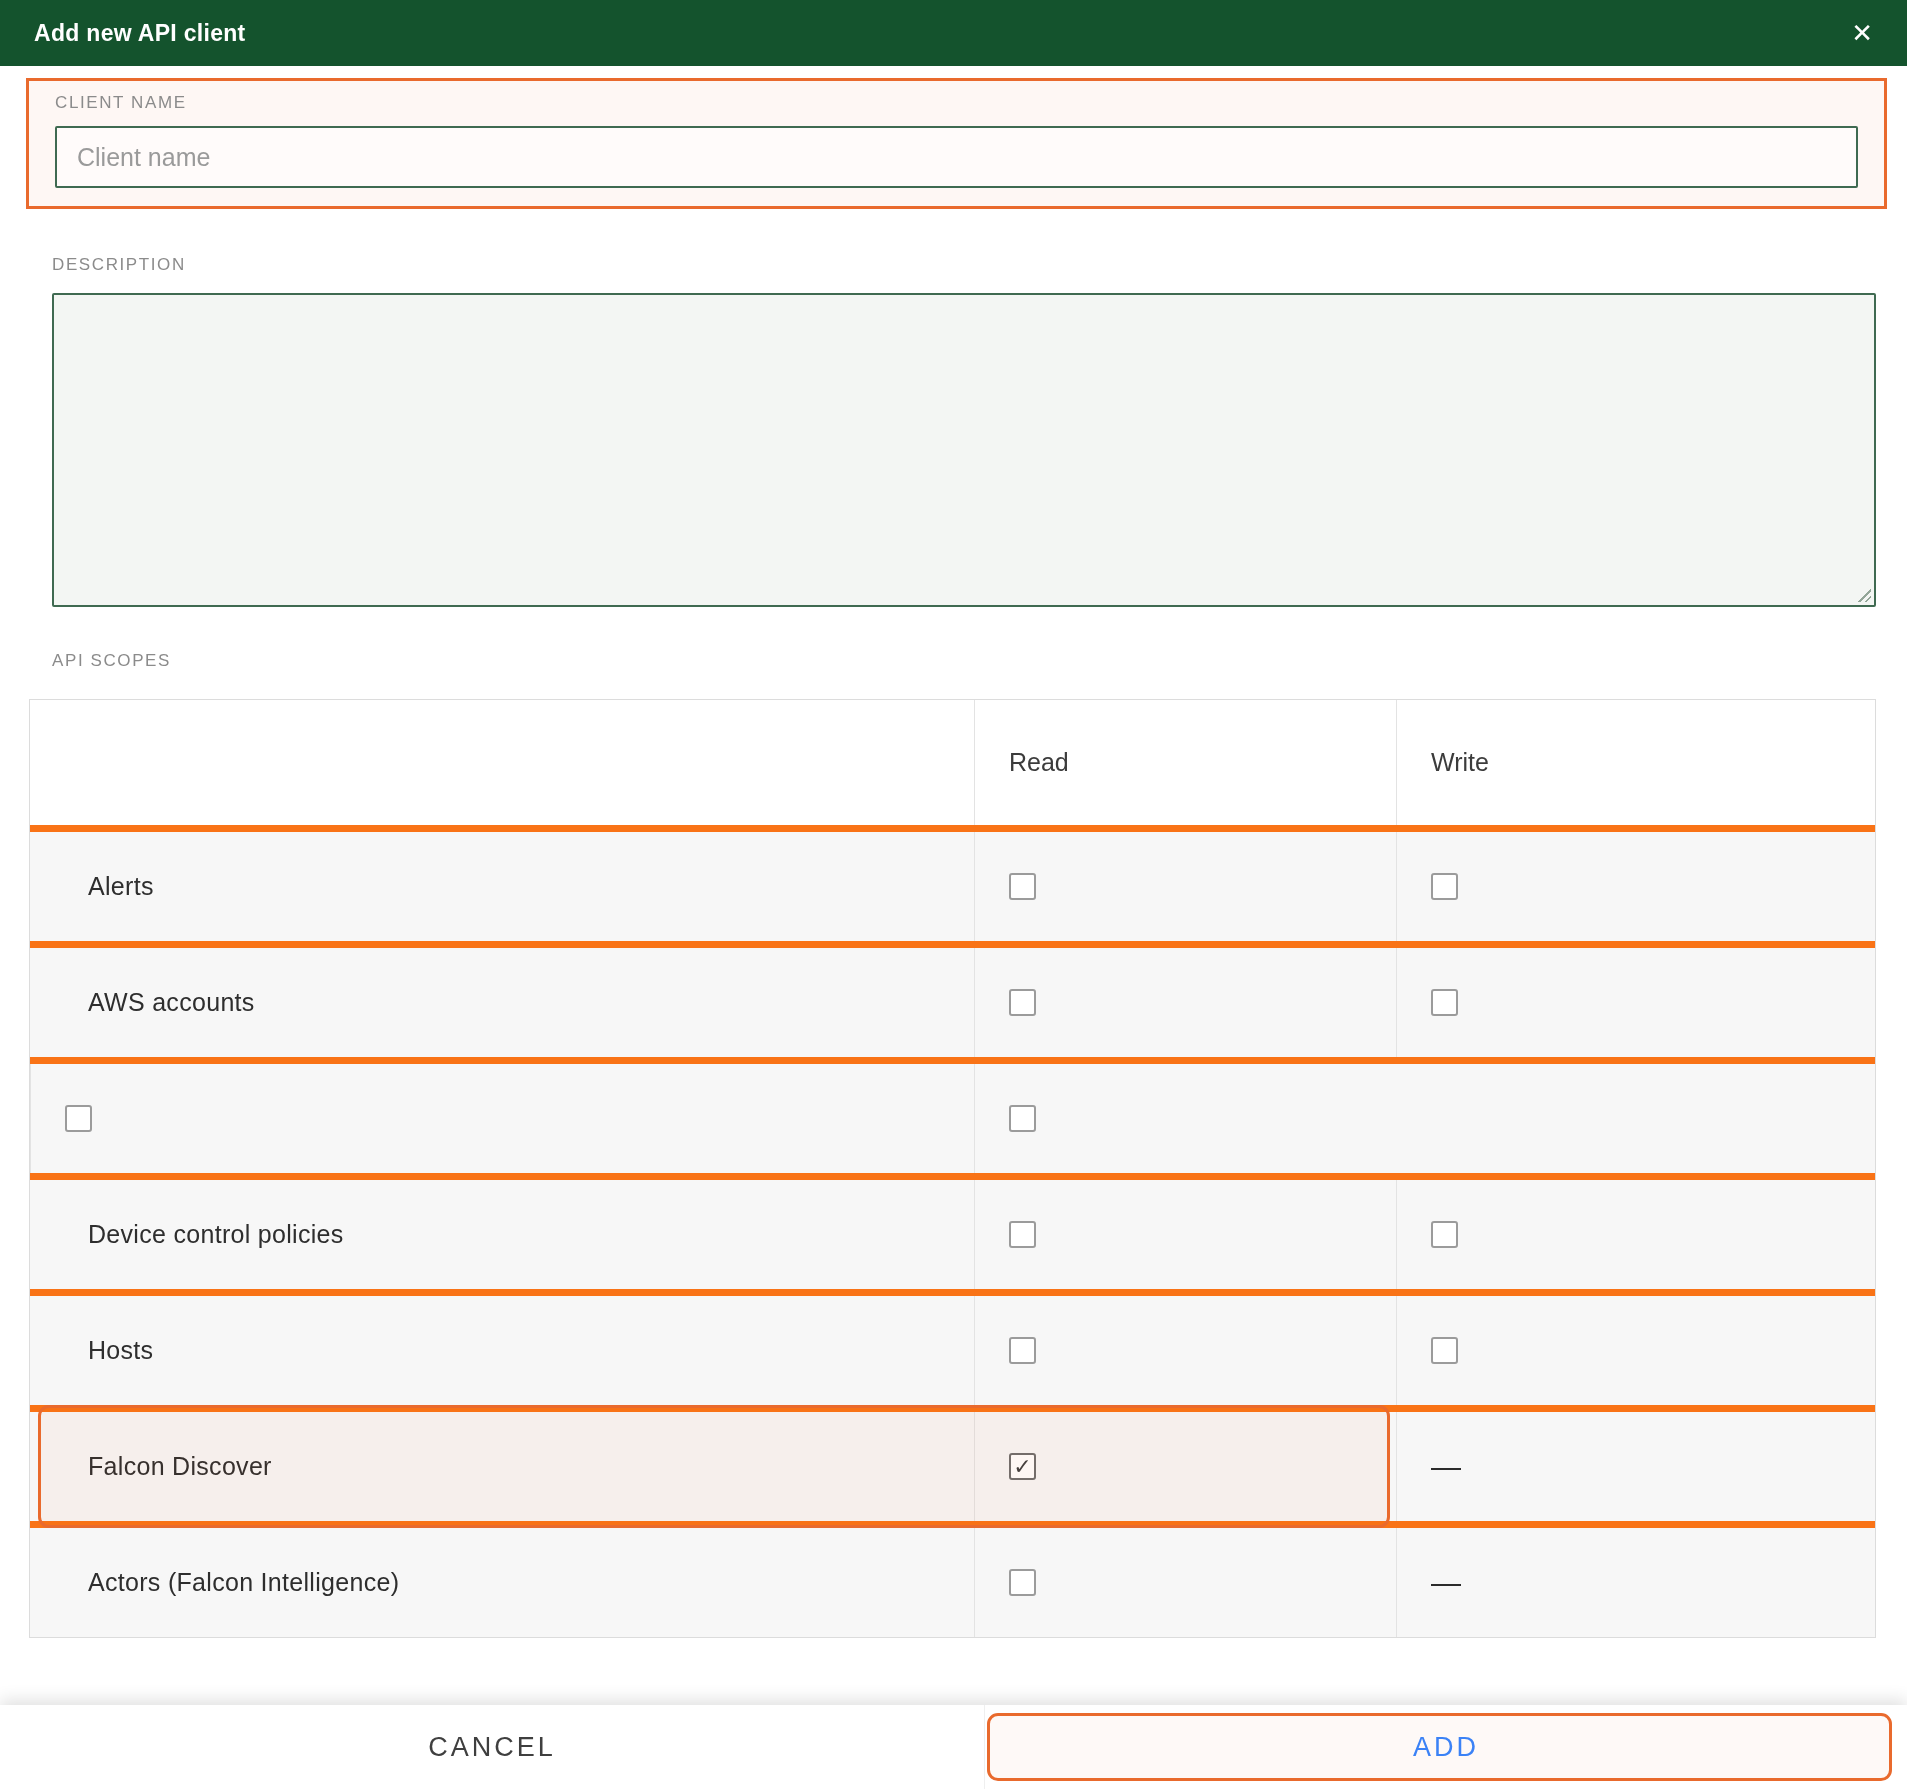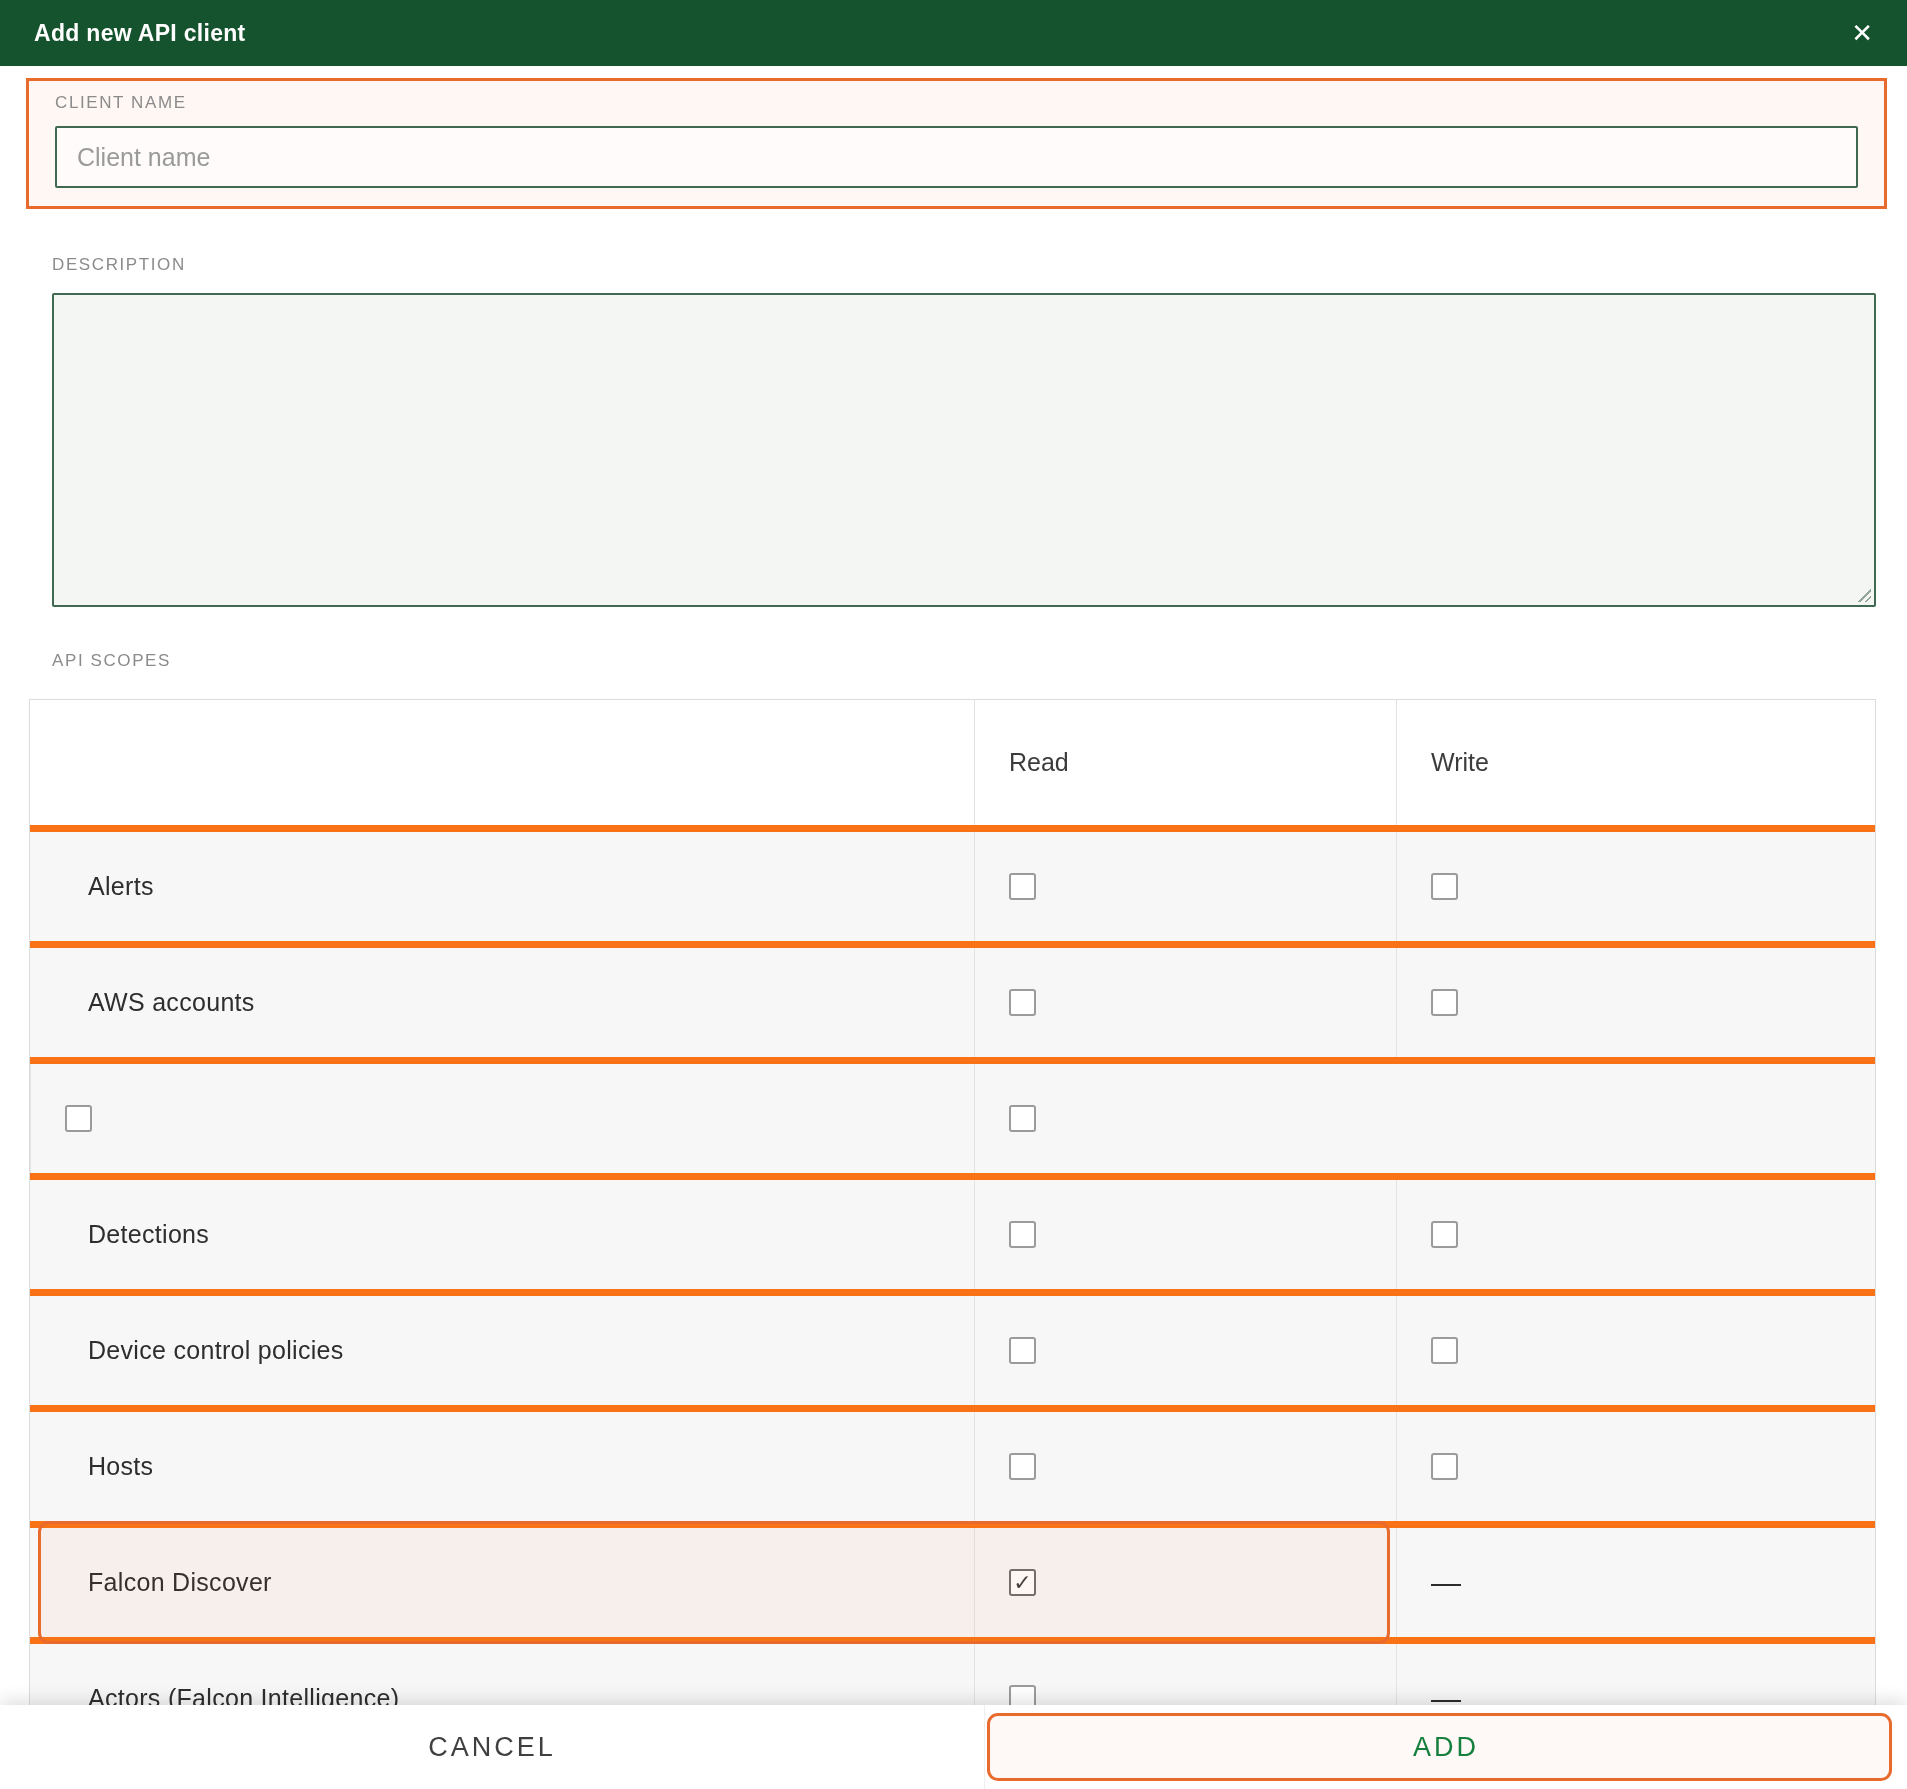--- a/index.html
+++ b/index.html
@@ -179,21 +179,21 @@
   }
   .btn-text {
     background: none;
     border: none;
     font-family: inherit;
     font-size: 27px;
     letter-spacing: 3px;
     cursor: pointer;
   }
   .cancel-btn { color: #3f3f3f; }
-  .add-btn { color: #15803d; position: relative; z-index: 2; }
+  .add-btn { color: #3b82f6; position: relative; z-index: 2; }
   .add-annotation {
     position: absolute;
     left: 2px; right: 15px; top: 8px; bottom: 8px;
     border: 3px solid #e96a2d;
     border-radius: 11px;
     background: rgba(233,106,45,0.04);
     pointer-events: none;
   }
 </style>
 </head>
@@ -243,29 +243,20 @@
       </div>
       <div class="trow">
         <div class="cell check-cell">
           <span class="checkbox"></span>
         </div>
         <div class="cell check-cell">
           <span class="checkbox"></span>
         </div>
       </div>
       <div class="trow">
-        <div class="cell name-cell">Detections</div>
-        <div class="cell check-cell">
-          <span class="checkbox"></span>
-        </div>
-        <div class="cell check-cell">
-          <span class="checkbox"></span>
-        </div>
-      </div>
-      <div class="trow">
         <div class="cell name-cell">Device control policies</div>
         <div class="cell check-cell">
           <span class="checkbox"></span>
         </div>
         <div class="cell check-cell">
           <span class="checkbox"></span>
         </div>
       </div>
       <div class="trow">
         <div class="cell name-cell">Hosts</div>

